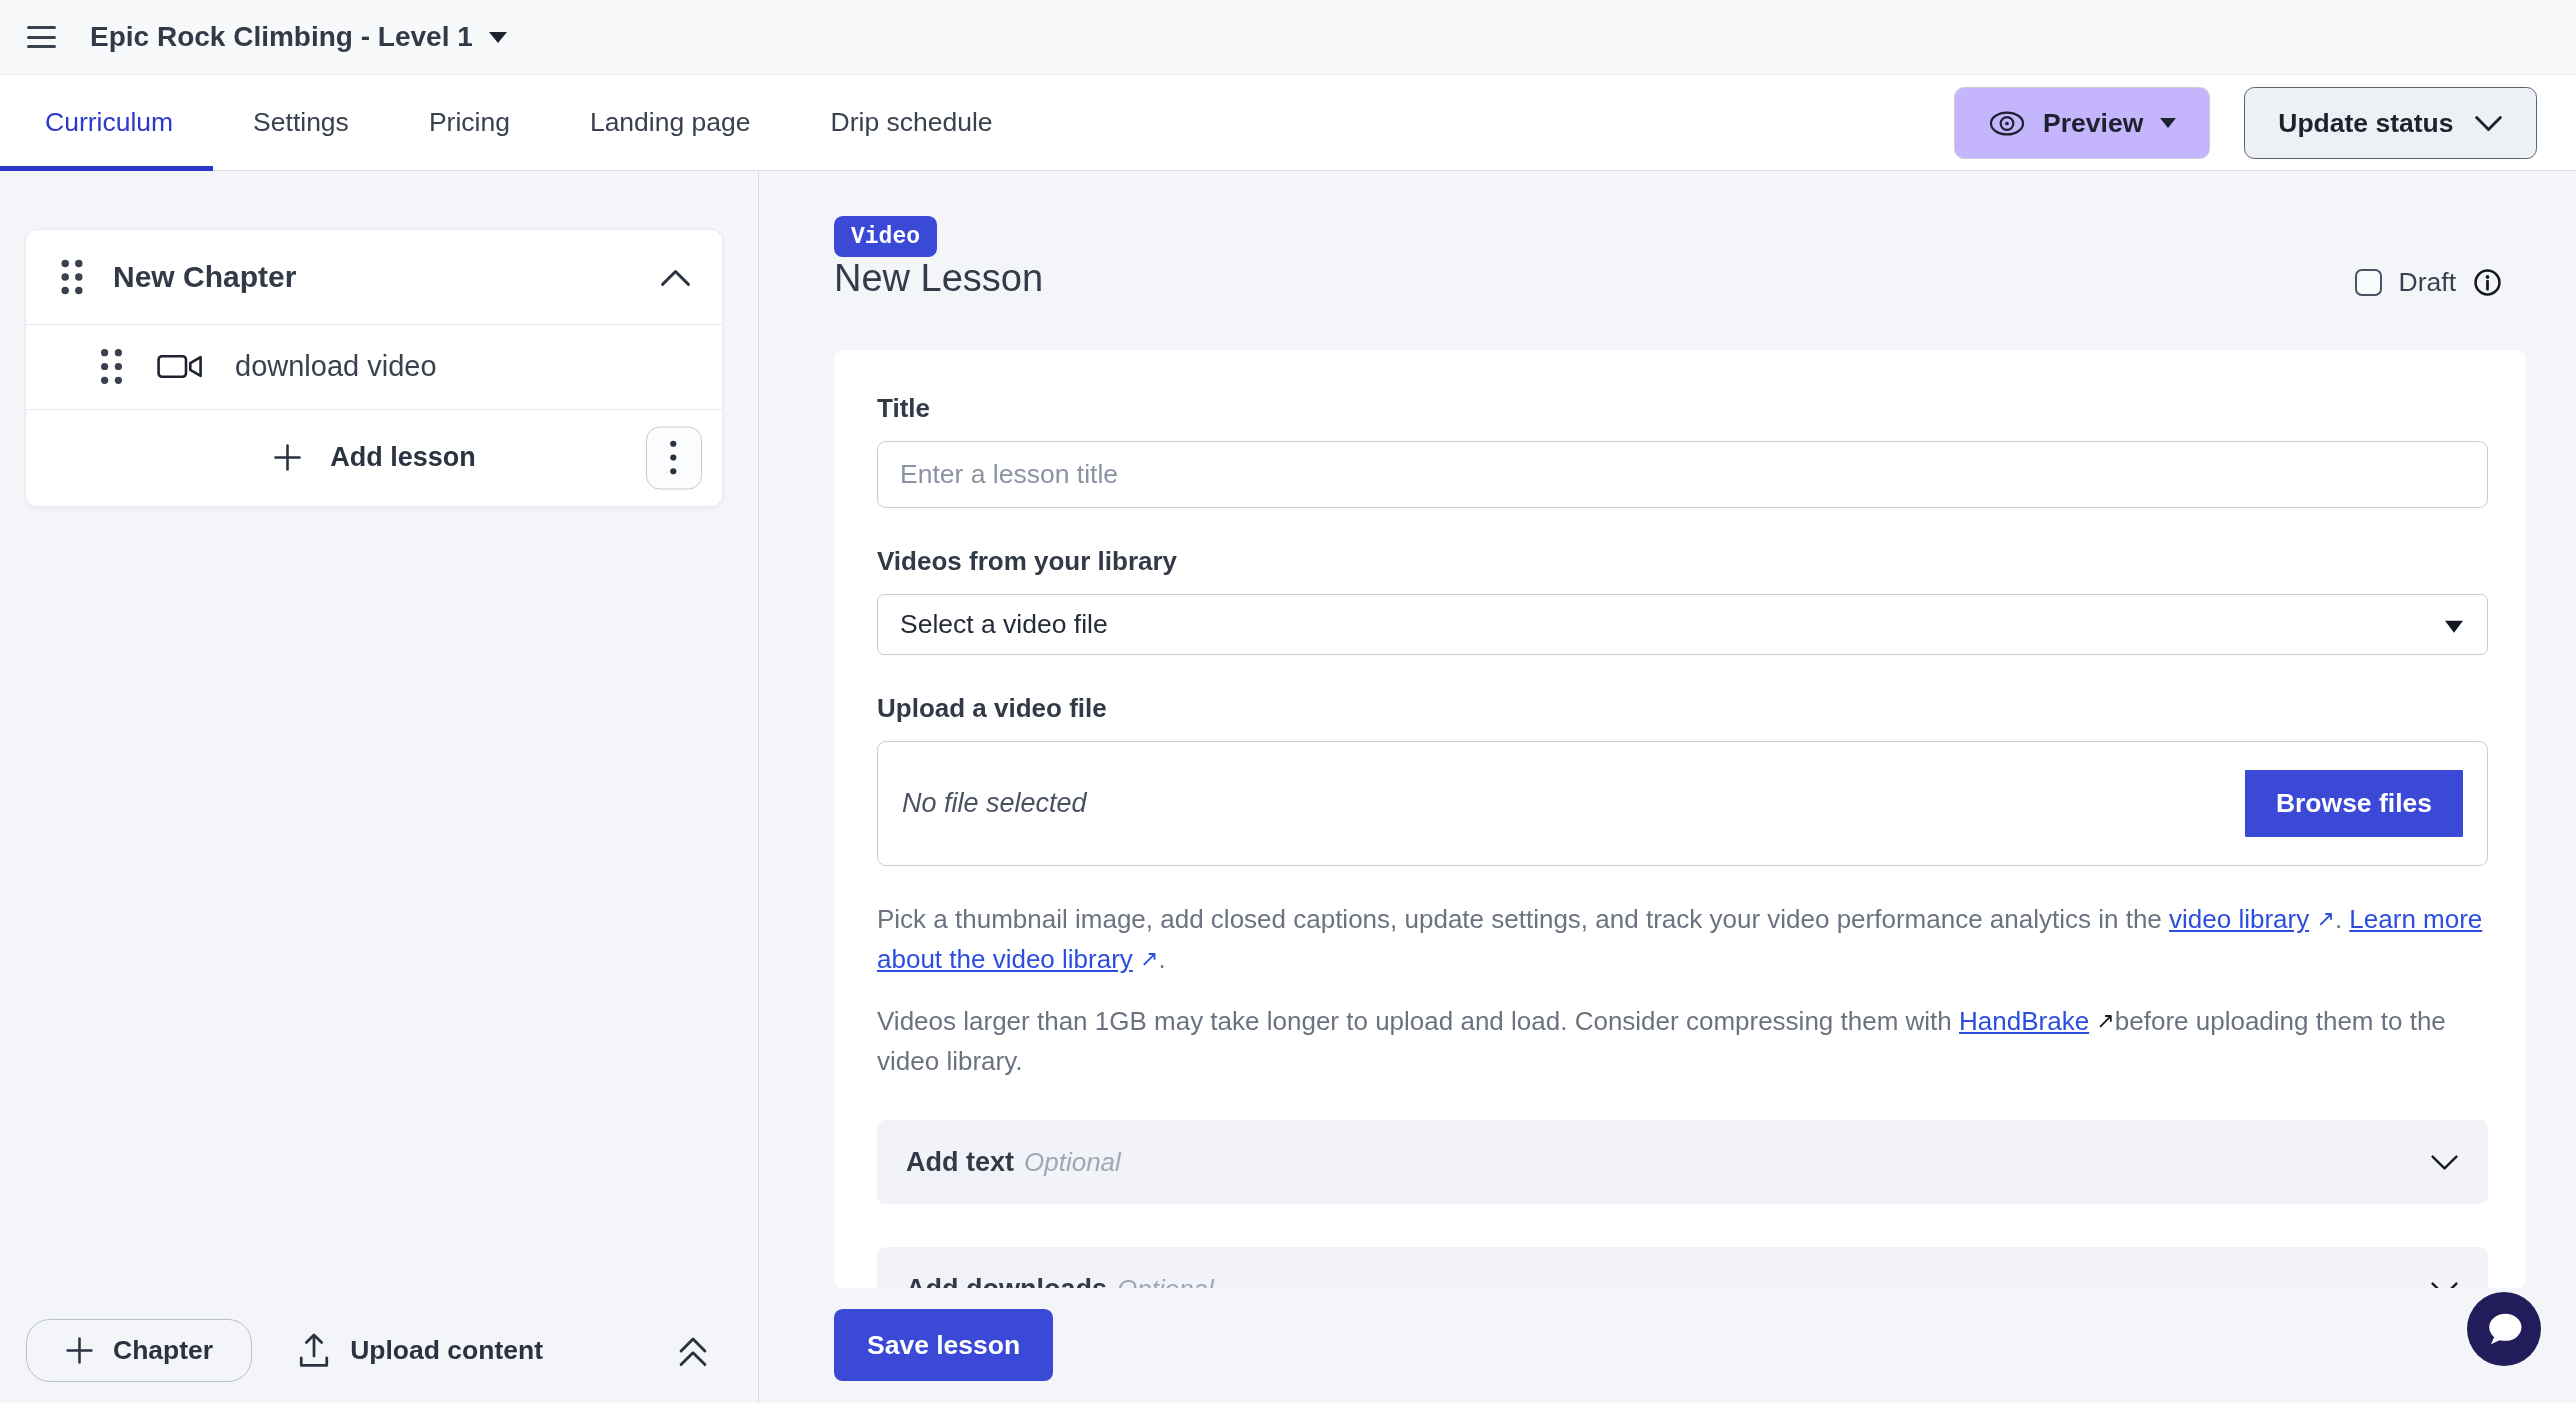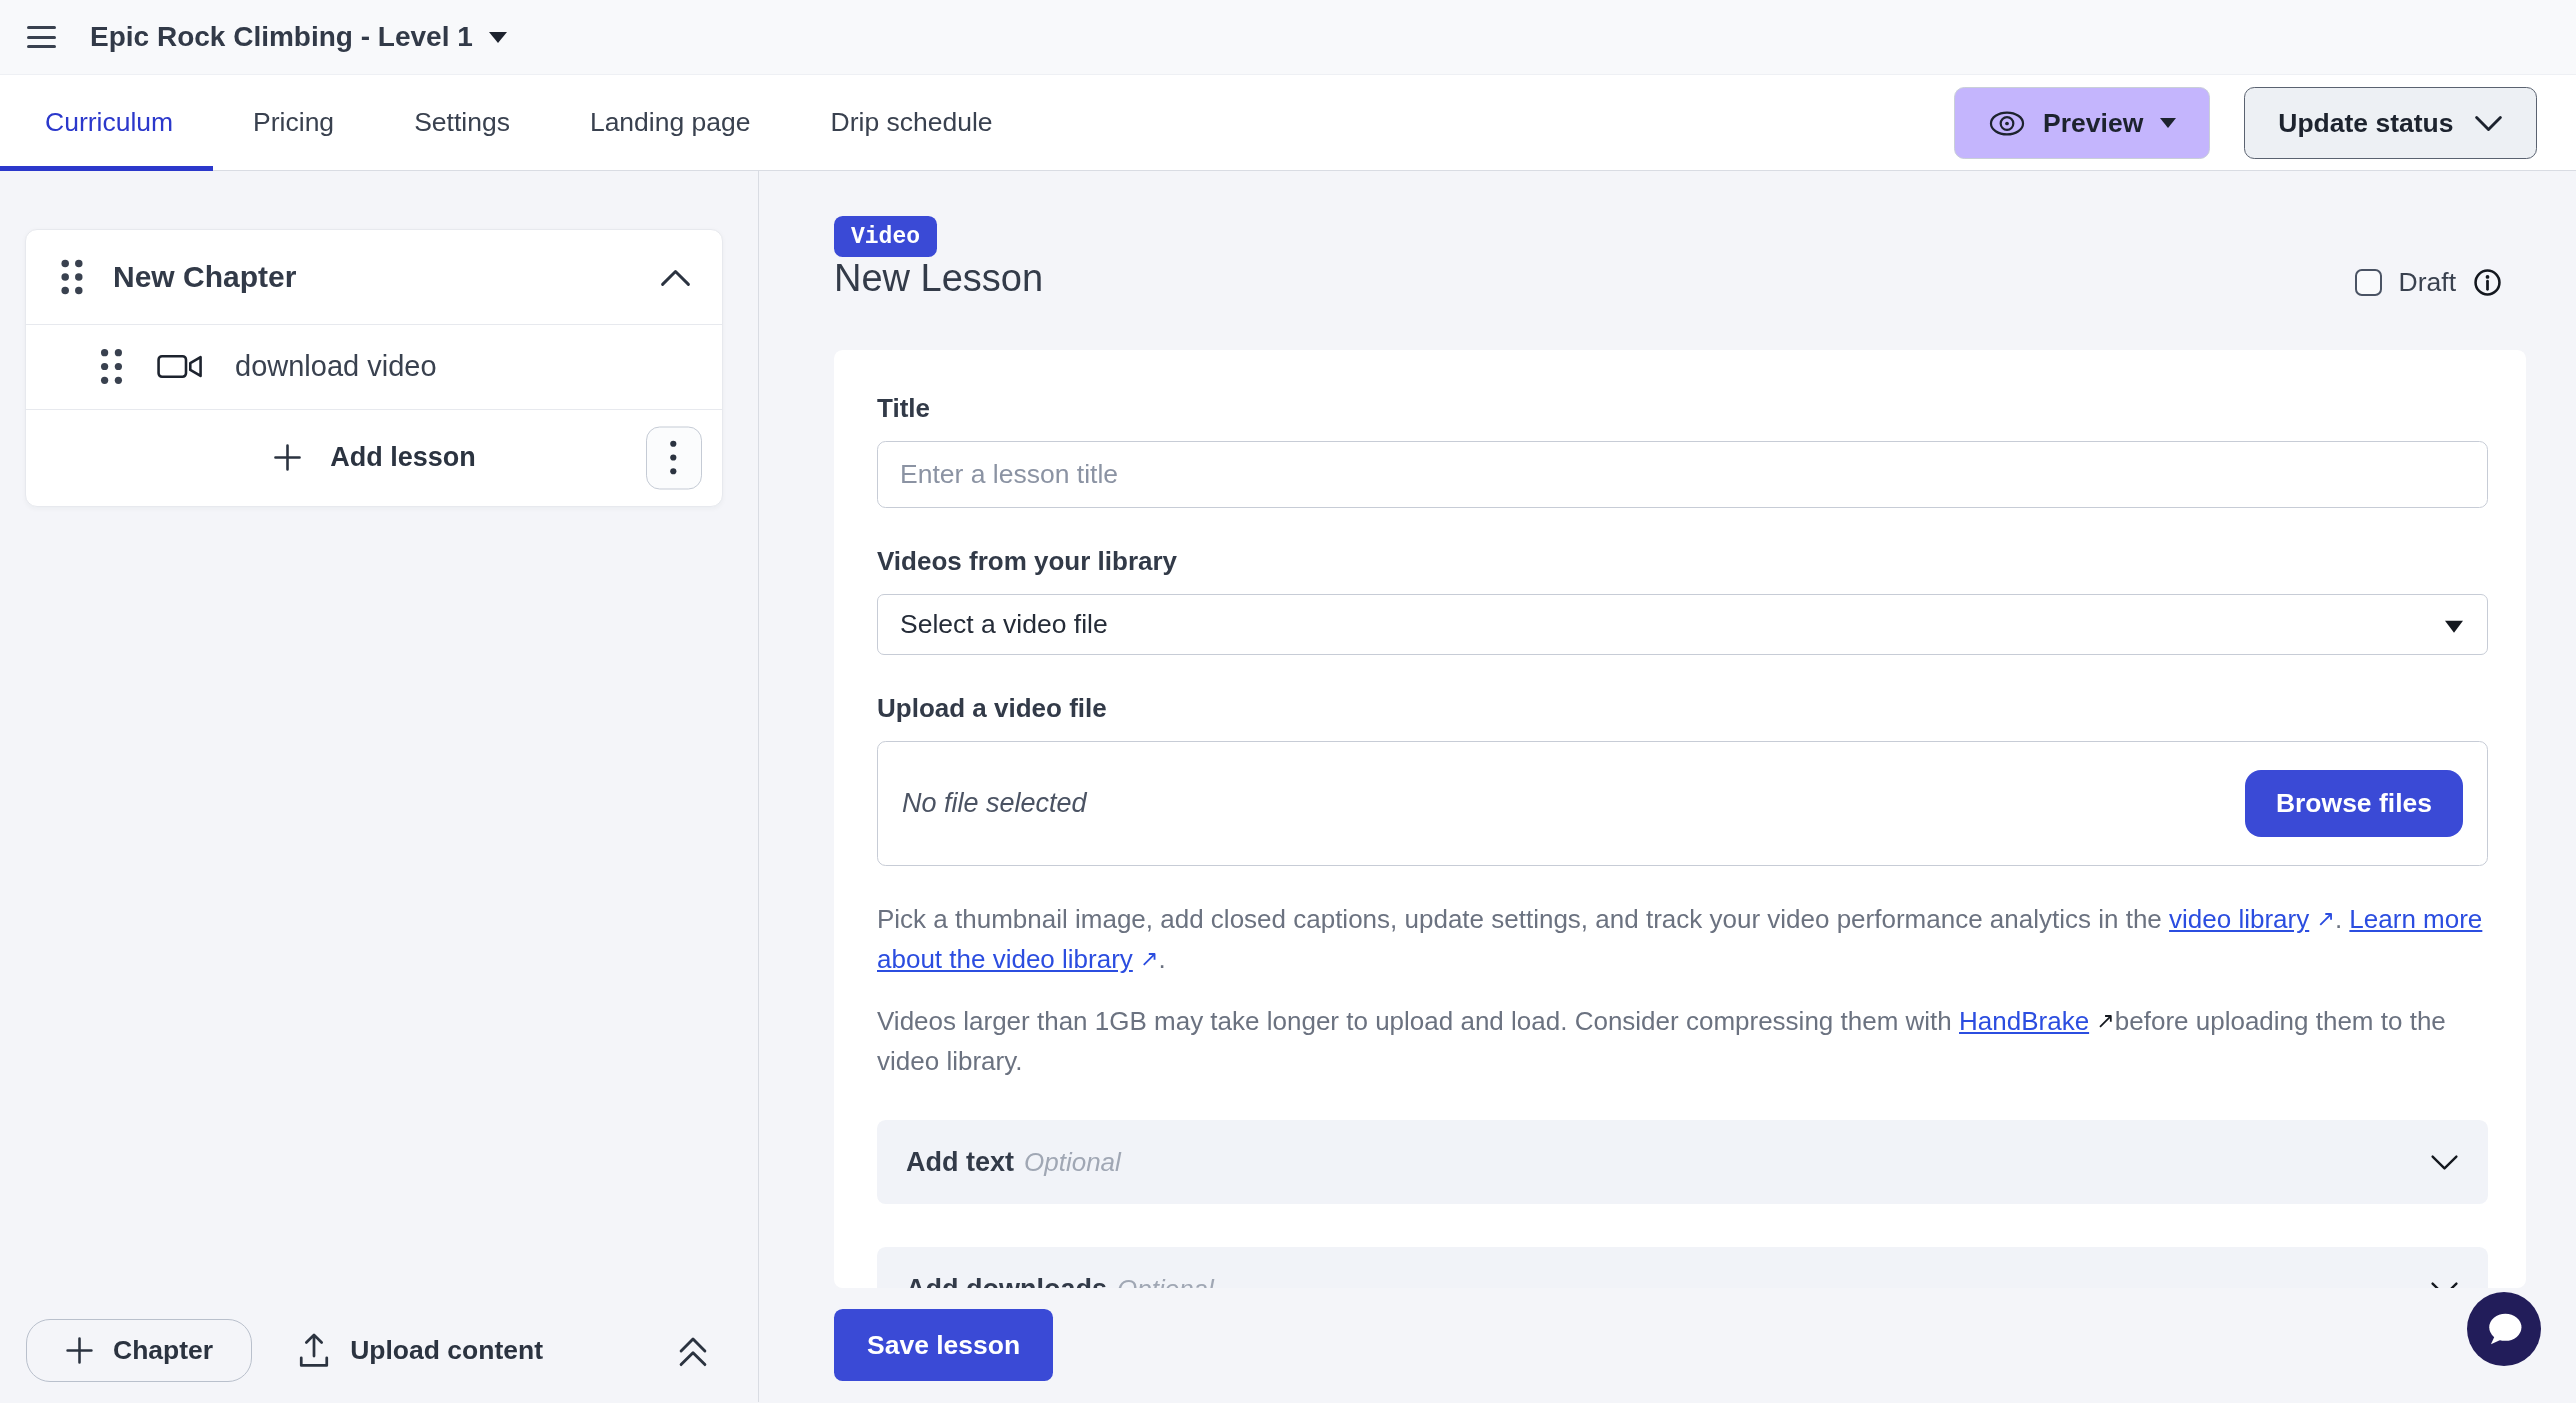--- a/index.html
+++ b/index.html
@@ -116,21 +116,21 @@
     width:0; height:0; border-left:9.4px solid transparent; border-right:9.4px solid transparent; border-top:12px solid #14181f;
   }
   .spacer-44 { height:38px; } .spacer-46 { height:39px; } .spacer-50 { height:43px; }
   .upload-box {
     width:100%; height:125px; border:1.7px solid #c7ccd6; border-radius:8.6px;
     display:flex; align-items:center; padding:0 24px; background:#fff;
   }
   .no-file { font-style:italic; font-size:27px; color:#4b5363; flex:1; }
   .btn-browse {
     height:67px; padding:8px 31px; background:#3a4ad6; color:#ffffff;
-    font-size:26.5px; font-weight:700; border:none; border-radius:16px; cursor:pointer;
+    font-size:26.5px; font-weight:700; border:none; border-radius:1px; cursor:pointer;
     font-family:"Liberation Sans", sans-serif;
   }
   .help-para { font-size:26px; color:#6b7280; line-height:39px; margin-top:34px; }
   .help-para a { color:#2b4de0; text-decoration:underline; cursor:pointer; }
   .ext-arrow { color:#2b4de0; font-size:22px; text-decoration:none; display:inline-block; transform:translateY(-1.7px); }
   .accordion {
     background:#f1f3f8; border-radius:8.6px; height:84px;
     display:flex; align-items:center; padding:0 29px; cursor:pointer;
   }
   .accordion-label { font-size:27px; font-weight:700; color:#323a48; }
@@ -162,24 +162,24 @@
     <span class="caret-down"></span>
   </div>
 </div>
 
 <div class="tabbar">
   <div class="tabs">
     <div class="tab active">
         <span>Curriculum</span>
       </div>
     <div class="tab">
+        <span>Settings</span>
+      </div>
+    <div class="tab">
         <span>Pricing</span>
-      </div>
-    <div class="tab">
-        <span>Settings</span>
       </div>
     <div class="tab">
         <span>Landing page</span>
       </div>
     <div class="tab">
         <span>Drip schedule</span>
       </div>
   </div>
   <div class="tabbar-actions">
     <button class="btn-preview">

